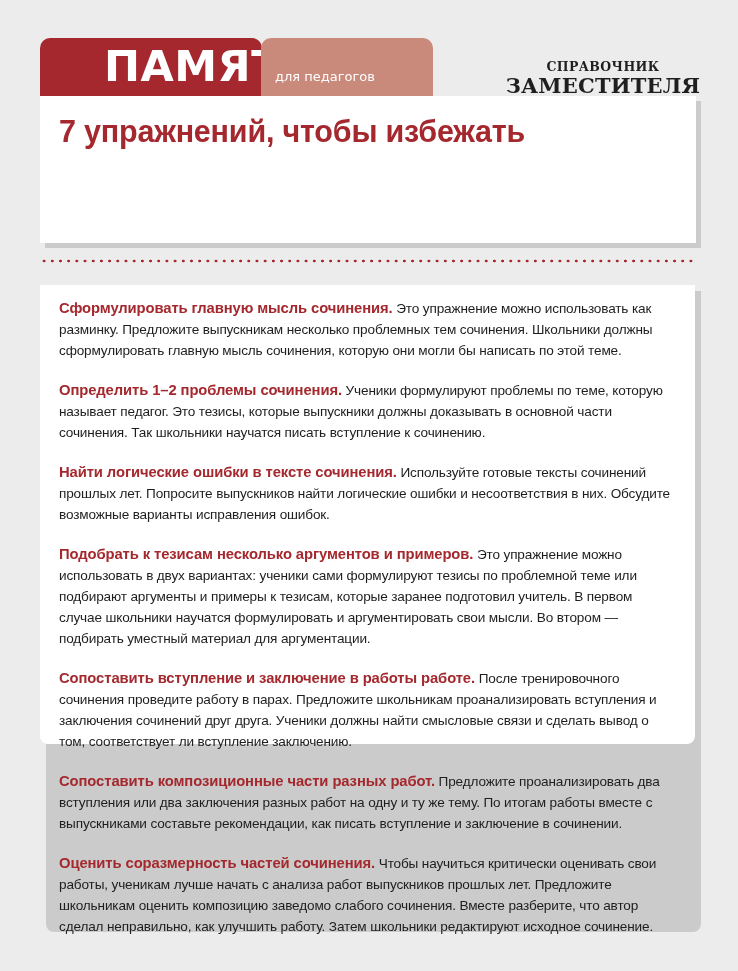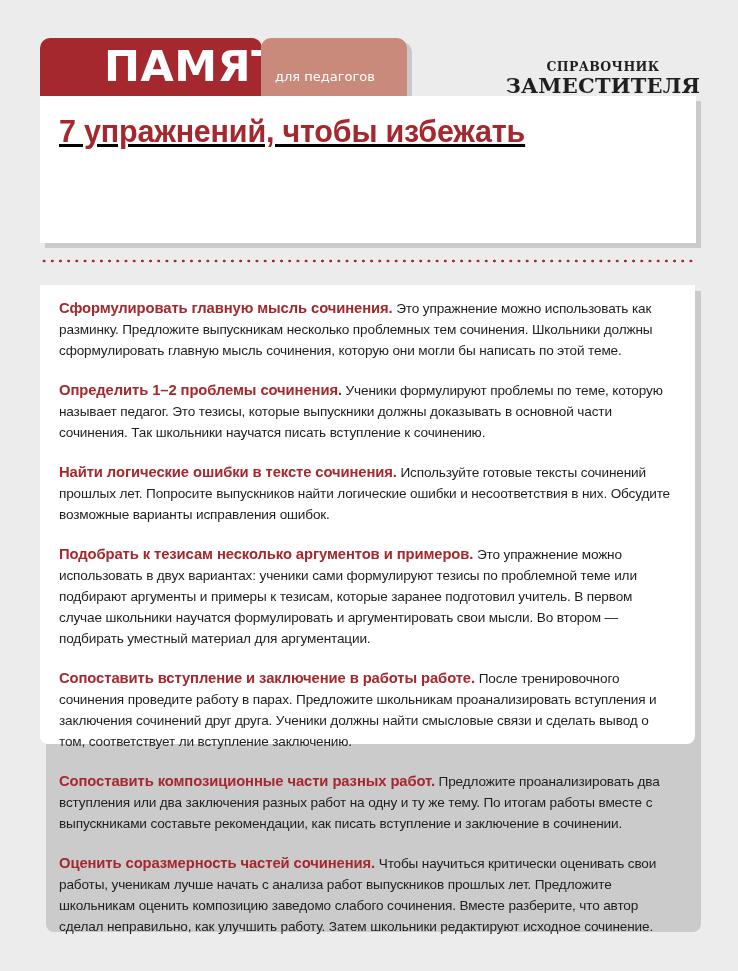--- a/index.html
+++ b/index.html
@@ -48,20 +48,21 @@
       border-radius: 10px 10px 0 0;
     }
     .tab-sub {
       position: absolute;
       left: 261px;
       top: 38px;
       width: 146px;
       height: 58px;
       background: #c98a7c;
       border-radius: 10px 10px 0 0;
+      padding-left: 26px;
     }
     .tab-sub-label {
       position: absolute;
       left: 14px;
       top: 31px;
       font-family: "DejaVu Sans", sans-serif;
       font-size: 13px;
       color: #ffffff;
       line-height: 16px;
     }
@@ -105,21 +106,20 @@
     }
     .title-box {
       position: absolute;
       left: 40px;
       top: 96px;
       width: 656px;
       height: 147px;
       background: #ffffff;
       box-sizing: border-box;
       padding: 16px 18px 4px 19px;
-      text-decoration: underline;
     }
     .title-text {
       margin: 0;
       font-family: "Liberation Sans", sans-serif;
       font-weight: bold;
       font-size: 30.5px;
       line-height: 38px;
       color: #a4282d;
       letter-spacing: -0.2px;
     }

